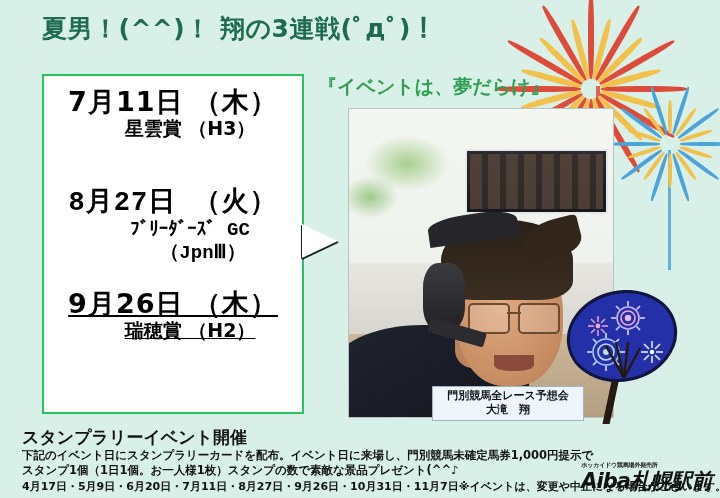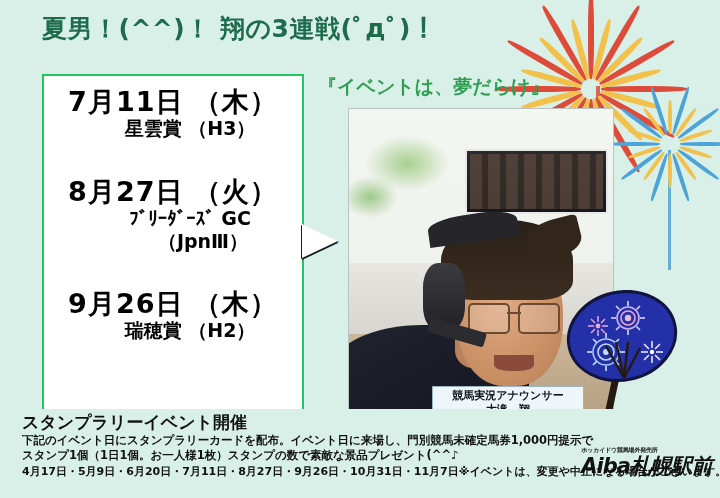--- a/index.html
+++ b/index.html
@@ -116,22 +116,22 @@
     line-height: 1.2;
     padding-left: 34px;
   }
   .ev-race2 {
     font-size: 19px;
     font-weight: bold;
     line-height: 1.2;
     padding-left: 60px;
   }
   #ev1 { position: absolute; left: 0; top: 10px;  width: 100%; }
-  #ev2 { position: absolute; left: 0; top: 100px; width: 100%; }
-  #ev3 { position: absolute; left: 0; top: 212px; width: 100%; }
+  #ev2 { position: absolute; left: 0; top: 112px; width: 100%; font-family: Liberation Mono, monospace; }
+  #ev3 { position: absolute; left: 0; top: 212px; width: 100%; text-decoration: underline; }
   #bubble-promo {
     position: absolute;
     left: 0;
     top: 292px;
     width: 100%;
     text-align: center;
     color: #1f76c4;
     font-size: 16px;
     font-weight: bold;
     line-height: 1.35;
@@ -284,21 +284,21 @@
     transform: rotate(12deg);
     transform-origin: top center;
     border-radius: 3px;
     z-index: 7;
   }
 
   
   #band {
     position: absolute;
     left: 0;
-    bottom: 17px;
+    bottom: 2px;
     width: 720px;
     height: 72px;
     background: #d9f0e8;
     z-index: 9;
   }
   #band-title {
     position: absolute;
     left: 22px;
     top: 2px;
     font-size: 17px;
@@ -417,21 +417,21 @@
       <div class="ph" id="ph-hp-cup"></div>
       <div class="ph" id="ph-glass-l"></div>
       <div class="ph" id="ph-glass-r"></div>
       <div class="ph" id="ph-glass-br"></div>
       <div class="ph" id="ph-mic"></div>
       <div class="ph" id="ph-mouth"></div>
     </div>
   </div>
 
   <div id="photo-caption">
-    <div>競馬実況アナウンサー</div>
+    <div>門別競馬全レース予想会</div>
     <div>大滝　翔</div>
   </div>
 
   <div id="fan-handle"></div>
   <svg id="fan" viewBox="0 0 112 96">
     <ellipse cx="56" cy="46" rx="54" ry="44" fill="#2430a8" stroke="#11143f" stroke-width="3" transform="rotate(-12 56 46)"></ellipse>
     <g stroke="#cfd4ff" stroke-width="1.6" fill="none">
       <g transform="translate(62,28)">
         <circle r="3.2" fill="#e8b9d8" stroke="none"></circle>
         <circle r="7" stroke="#f0a8cf"></circle>

